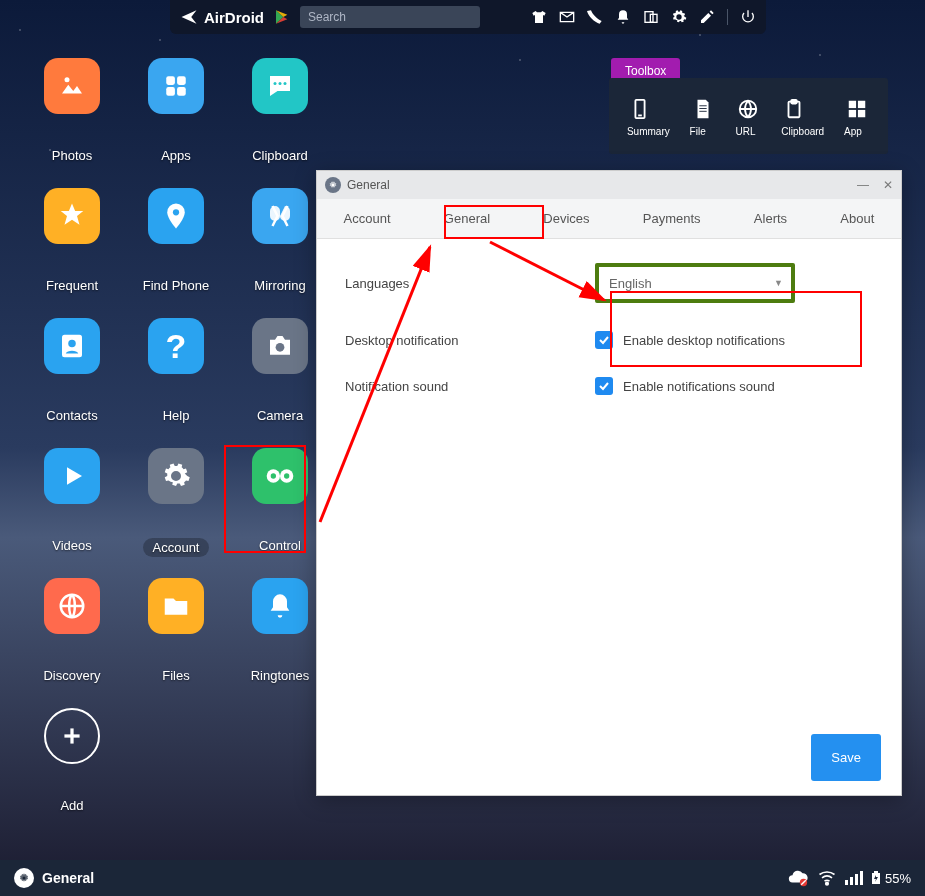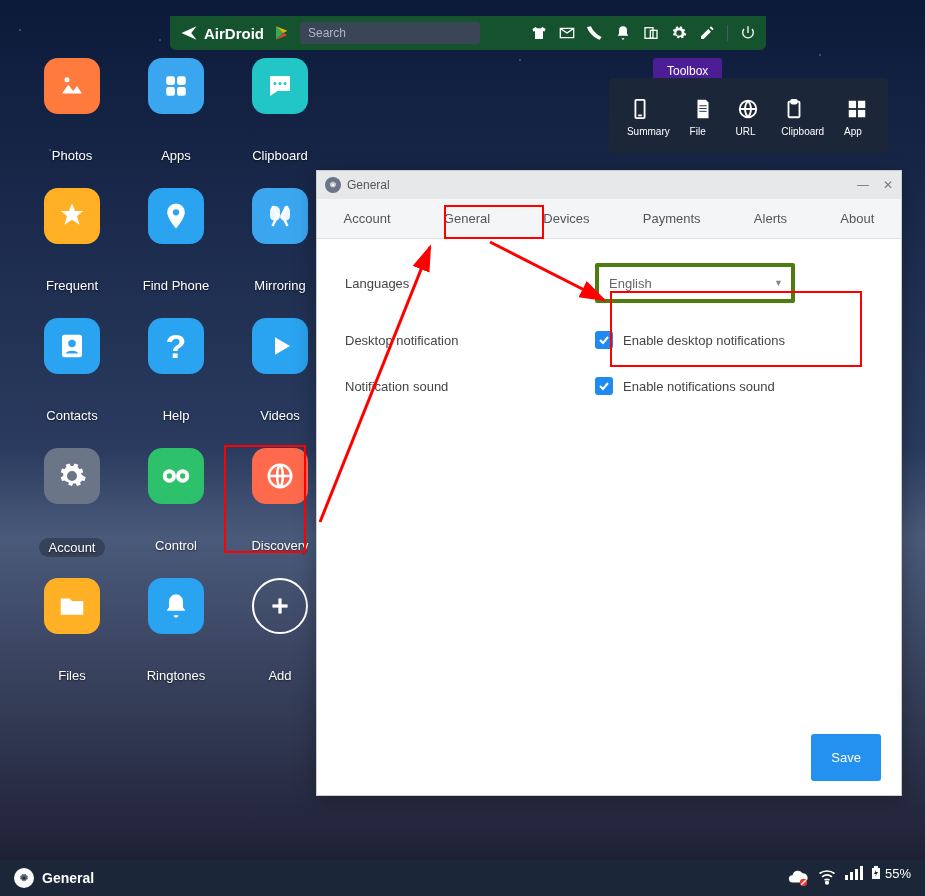--- a/index.html
+++ b/index.html
@@ -17,33 +17,33 @@
     radial-gradient(1px 1px at 520px 60px,#fff,transparent),
     radial-gradient(1px 1px at 700px 35px,#fff,transparent),
     radial-gradient(1px 1px at 820px 55px,#fff,transparent),
     radial-gradient(1px 1px at 50px 150px,#fff,transparent),
     radial-gradient(1px 1px at 880px 200px,#fff,transparent);
   opacity: .7; pointer-events:none;
 }
 
 
 .topbar {
-  position: absolute; top: 16px; left: 170px; width: 596px; height: 34px;
-  background: #14532d; border-radius: 0 0 6px 6px;
+  position: absolute; top: 0; left: 170px; width: 596px; height: 34px;
+  background: #0f172a; border-radius: 0 0 6px 6px;
   display: flex; align-items: center; padding: 0 10px; gap: 8px;
 }
 .brand { display:flex; align-items:center; gap:6px; font-weight:600; font-size:15px;}
 .play-badge { width:20px; height:20px; display:flex; align-items:center; justify-content:center;}
 .search-box { flex:0 0 180px; height:22px; background:#3a4558; border-radius:3px; display:flex; align-items:center; padding:0 8px; color:#aeb6c5; font-size:12px;}
 .top-icons { margin-left:auto; display:flex; gap:12px; align-items:center;}
 .top-icon { width:16px; height:16px; display:flex; align-items:center; justify-content:center; color:#fff; cursor:pointer;}
 .divider { width:1px; height:16px; background:#4a5568; }
 
 
-.toolbox-tab { position:absolute; top:58px; left:611px; background:#4c1d95; color:#fff; font-size:12px; padding:6px 14px; border-radius:3px 3px 0 0;margin-left:42px;}
+.toolbox-tab { position:absolute; top:58px; left:611px; background:#a21caf; color:#fff; font-size:12px; padding:6px 14px; border-radius:3px 3px 0 0;}
 .toolbox { position:absolute; top:78px; left:609px; width:279px; height:76px; background:#1b2638; border-radius:3px;
   display:flex; align-items:center; justify-content:space-around; padding:0 8px;}
 .toolbox-item { display:flex; flex-direction:column; align-items:flex-start; gap:4px; font-size:10px; cursor:pointer;}
 .toolbox-icon { width:26px; height:26px; display:flex; align-items:center; justify-content:center; }
 
 
 .grid {
   position:absolute; top:58px; left:20px;
   display:grid; grid-template-columns: repeat(3, 104px); grid-auto-rows:130px;
 }
@@ -73,21 +73,21 @@
 .row { display:flex; align-items:center; margin-bottom:28px;}
 .row-label { width:250px; }
 .sel { width:200px; height:40px; border:4px solid #4d7c0f; border-radius:2px; display:flex; align-items:center; padding:0 10px; color:#666; position:relative; background:#fff;}
 .sel::after { content:"▼"; position:absolute; right:8px; font-size:9px; color:#888;}
 .cb { width:18px; height:18px; border-radius:3px; background:#1f8af0; display:flex; align-items:center; justify-content:center; margin-right:10px;}
 .save-btn { position:absolute; right:20px; bottom:14px; background:#2490f0; color:#fff; border:none; padding:16px 20px; border-radius:3px; font-size:13px; cursor:pointer;}
 
 
 .bottombar { position:absolute; left:0; right:0; bottom:0; height:36px; background:#1b2638; display:flex; align-items:center; padding:0 14px; gap:10px; font-size:14px;}
 .bottom-left { display:flex; align-items:center; gap:8px;}
-.bottom-right { margin-left:auto; display:flex; align-items:flex-start; gap:8px;}
+.bottom-right { margin-left:auto; display:flex; align-items:center; gap:8px;}
 .signal { display:flex; gap:2px; align-items:flex-end;}
 .signal span { width:3px; background:#fff;}
 .signal span:nth-child(1){height:5px}.signal span:nth-child(2){height:8px}.signal span:nth-child(3){height:11px}.signal span:nth-child(4){height:14px}
 .batt { display:flex; align-items:center; gap:4px; font-size:13px;}
 </style>
 </head>
 <body class="stars">
 
 <div class="topbar">
   <div class="brand">
@@ -272,20 +272,29 @@
           <path d="M7 18c1-3 9-3 10 0" fill="#2aa3f0"></path>
         </svg>
       </div>
       <span class="lbl">Contacts</span>
     </div>
   <div class="app">
       <div class="app-icon" style="background:#2aa3f0">
         <span style="font-size:34px;font-weight:700;color:#fff">?</span>
       </div>
       <span class="lbl">Help</span>
+    </div>
+  <div class="app">
+      <div class="app-icon" style="background:#6a7587">
+        <svg width="30" height="30" viewBox="0 0 24 24" fill="#fff">
+          <path d="M4 7h4l2-3h4l2 3h4v12H4z"></path>
+          <circle cx="12" cy="13" r="3.5" fill="#6a7587"></circle>
+        </svg>
+      </div>
+      <span class="lbl">Camera</span>
     </div>
   <div class="app">
       <div class="app-icon" style="background:#2aa3f0">
         <svg width="30" height="30" viewBox="0 0 24 24" fill="#fff">
           <path d="M8 5v14l12-7z"></path>
         </svg>
       </div>
       <span class="lbl">Videos</span>
     </div>
   <div class="app">

